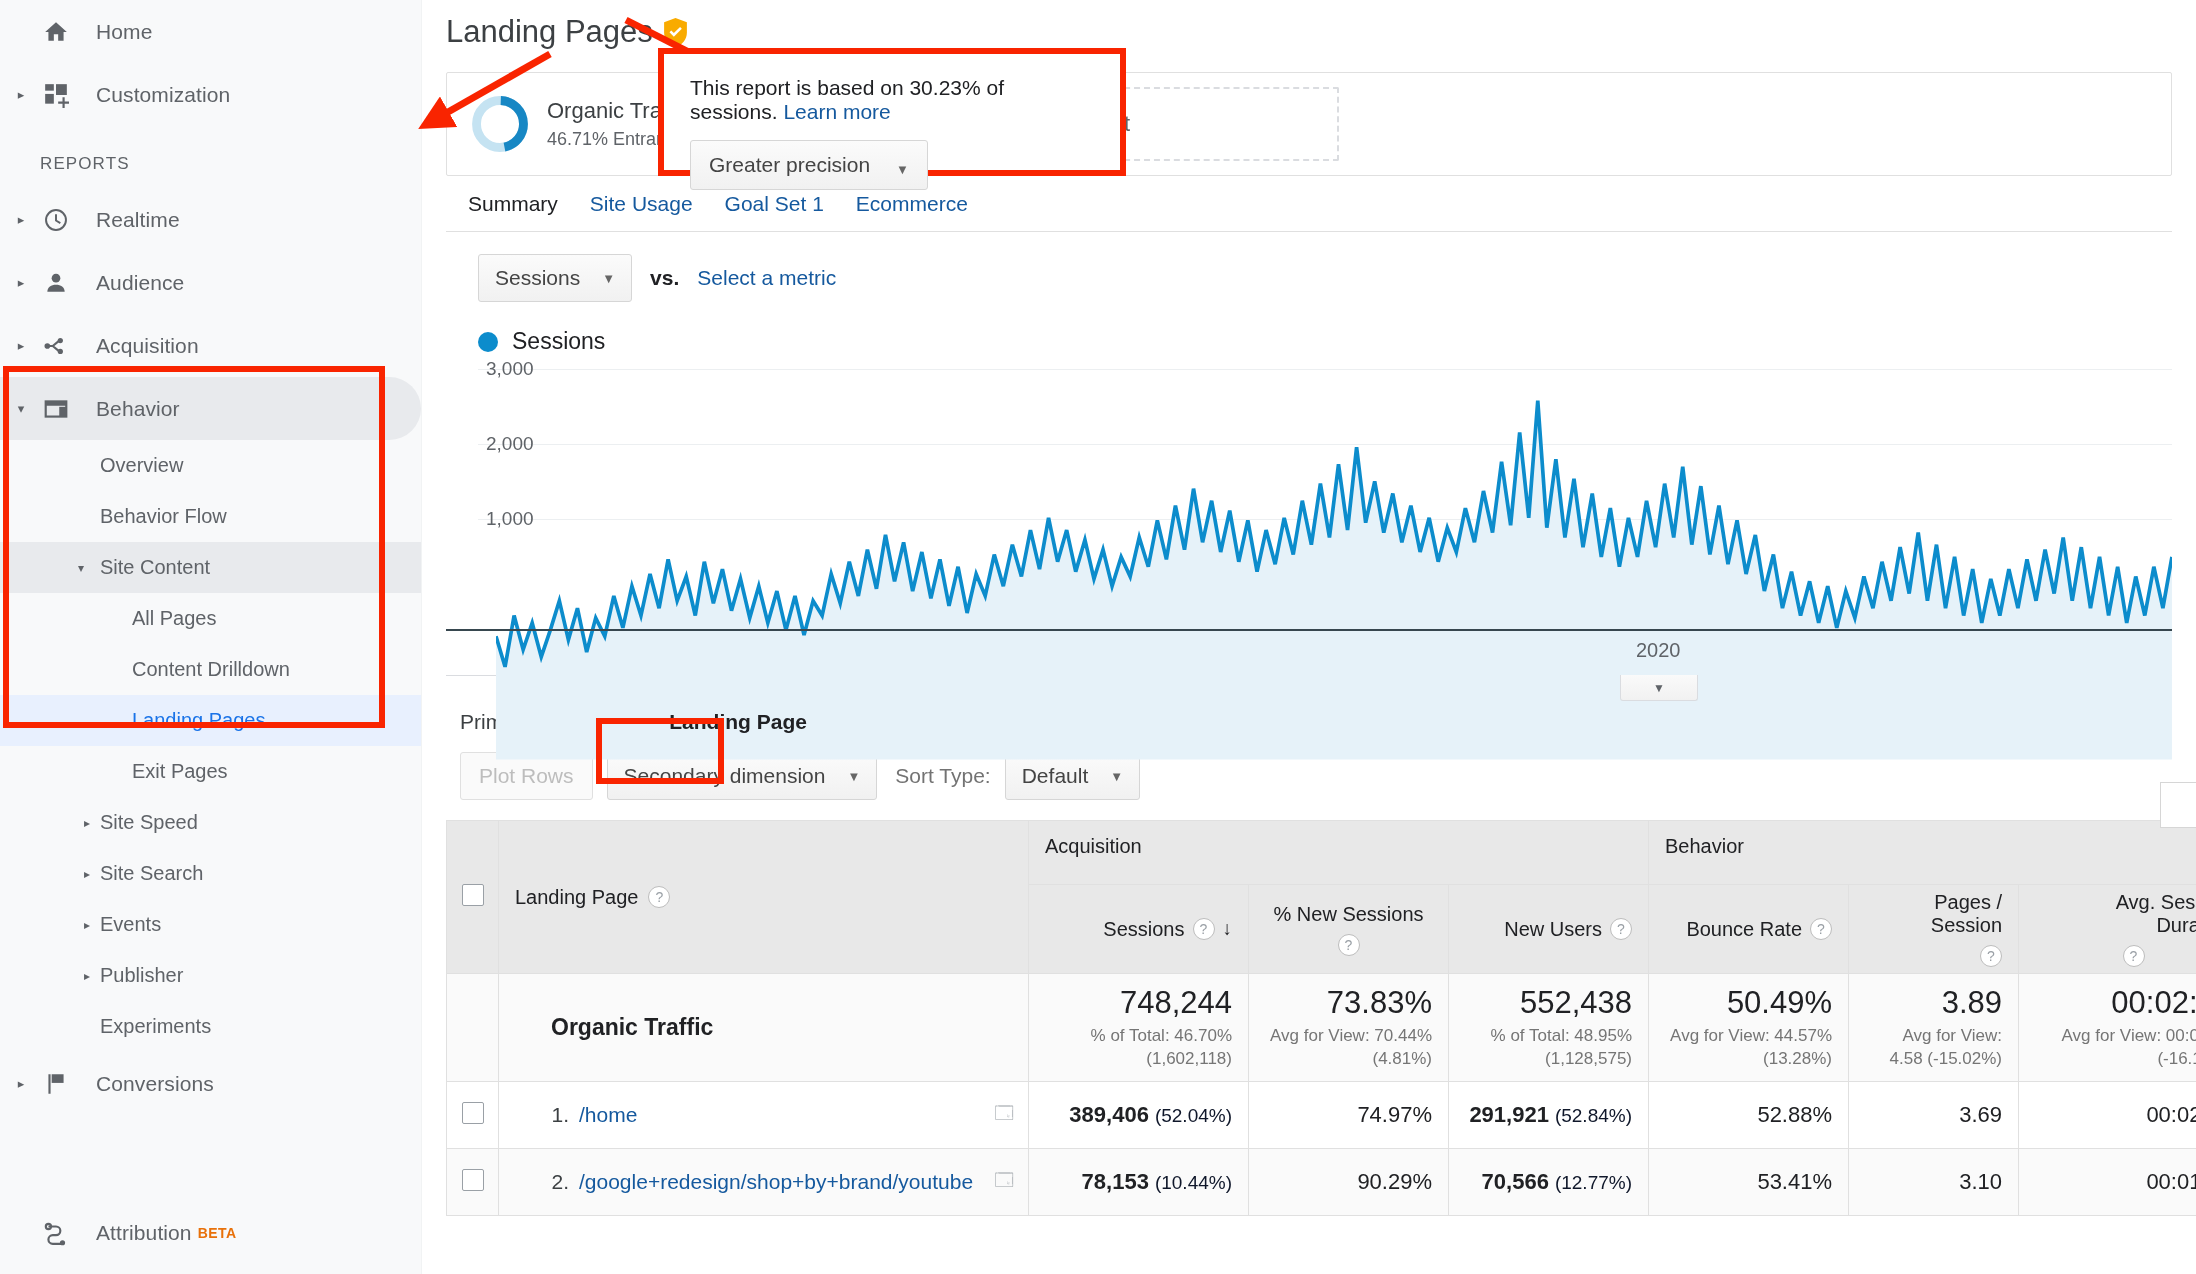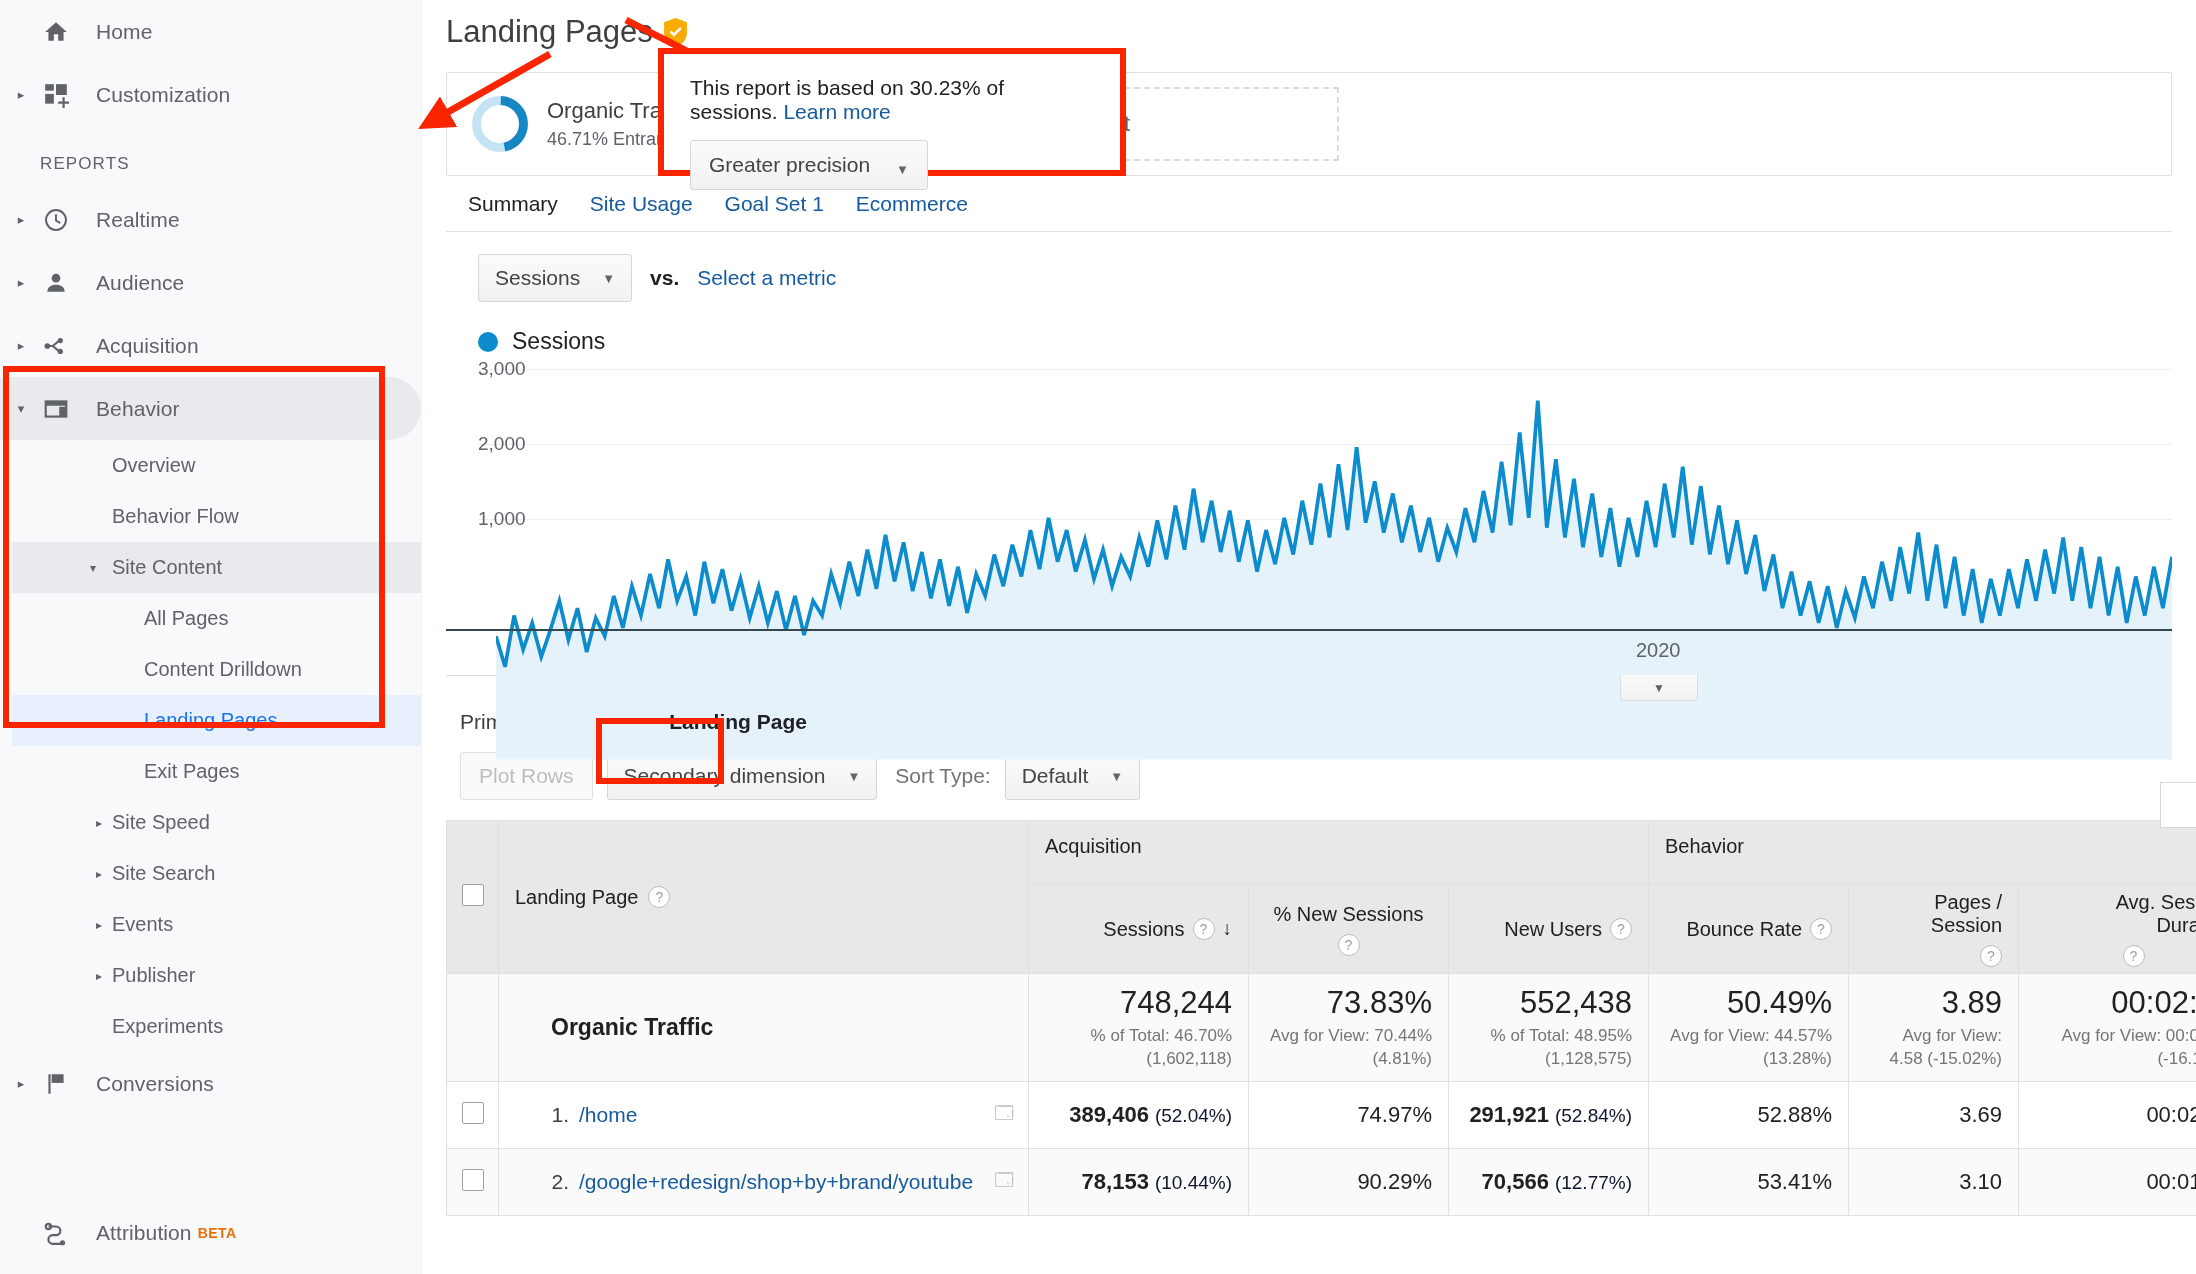--- a/index.html
+++ b/index.html
@@ -32,21 +32,21 @@
   }
   .nav-row .nav-label { padding-left: 18px; letter-spacing: .1px; }
   .nav-row.selected-parent { background: #e8eaed; border-radius: 0 32px 32px 0; }
   .section-title {
     font-size: 17px; color: #5f6368; letter-spacing: 1.1px;
     padding: 28px 0 14px 40px; font-weight: 400;
   }
   .sub-row {
     display: flex; align-items: center; height: 51px;
     font-size: 20px; color: #5f6368; cursor: pointer;
-    padding-left: 100px; position: relative; margin-left: 12px;
+    padding-left: 100px; position: relative;
   }
   .sub-row.lvl2 { padding-left: 132px; }
   .sub-row.expanded { background: #e8eaed; }
   .sub-row.active { background: #e8f0fe; color: #1a73e8; font-weight: 500; }
   .sub-row .subcaret {
     position: absolute; left: 78px; font-size: 12px; color: #5f6368;
   }
   .sub-row .subcaret.right { left: 84px; }
   .beta-tag {
     color: #e8710a; font-size: 14px; font-weight: 700;
@@ -131,21 +131,21 @@
   .legend-dot { width: 20px; height: 20px; border-radius: 50%; background: #0c8ccc; }
   .legend-label { font-size: 23px; color: #202124; }
 
   #chart-wrap {
     margin: 14px 24px 0 24px; position: relative;
     height: 260px; padding-left: 32px;
   }
   #chart-inner { position: relative; width: 100%; height: 100%; }
   .gridline { position: absolute; left: 0; right: 0; height: 1px; background: #eceff1; }
   .ylab {
-    position: absolute; left: 0; font-size: 19px;
+    position: absolute; left: 8px; font-size: 19px;
     color: #5f6368; transform: translateY(-50%);
   }
   #chart-svg { position: absolute; left: 18px; right: 0; top: 0; bottom: 0; }
   #xaxis {
     margin: 0 24px; padding-left: 50px; position: relative;
     border-top: 2px solid #37474f; height: 46px;
   }
   #xaxis .year {
     position: absolute; left: 1190px; top: 8px;
     font-size: 20px; color: #5f6368;

